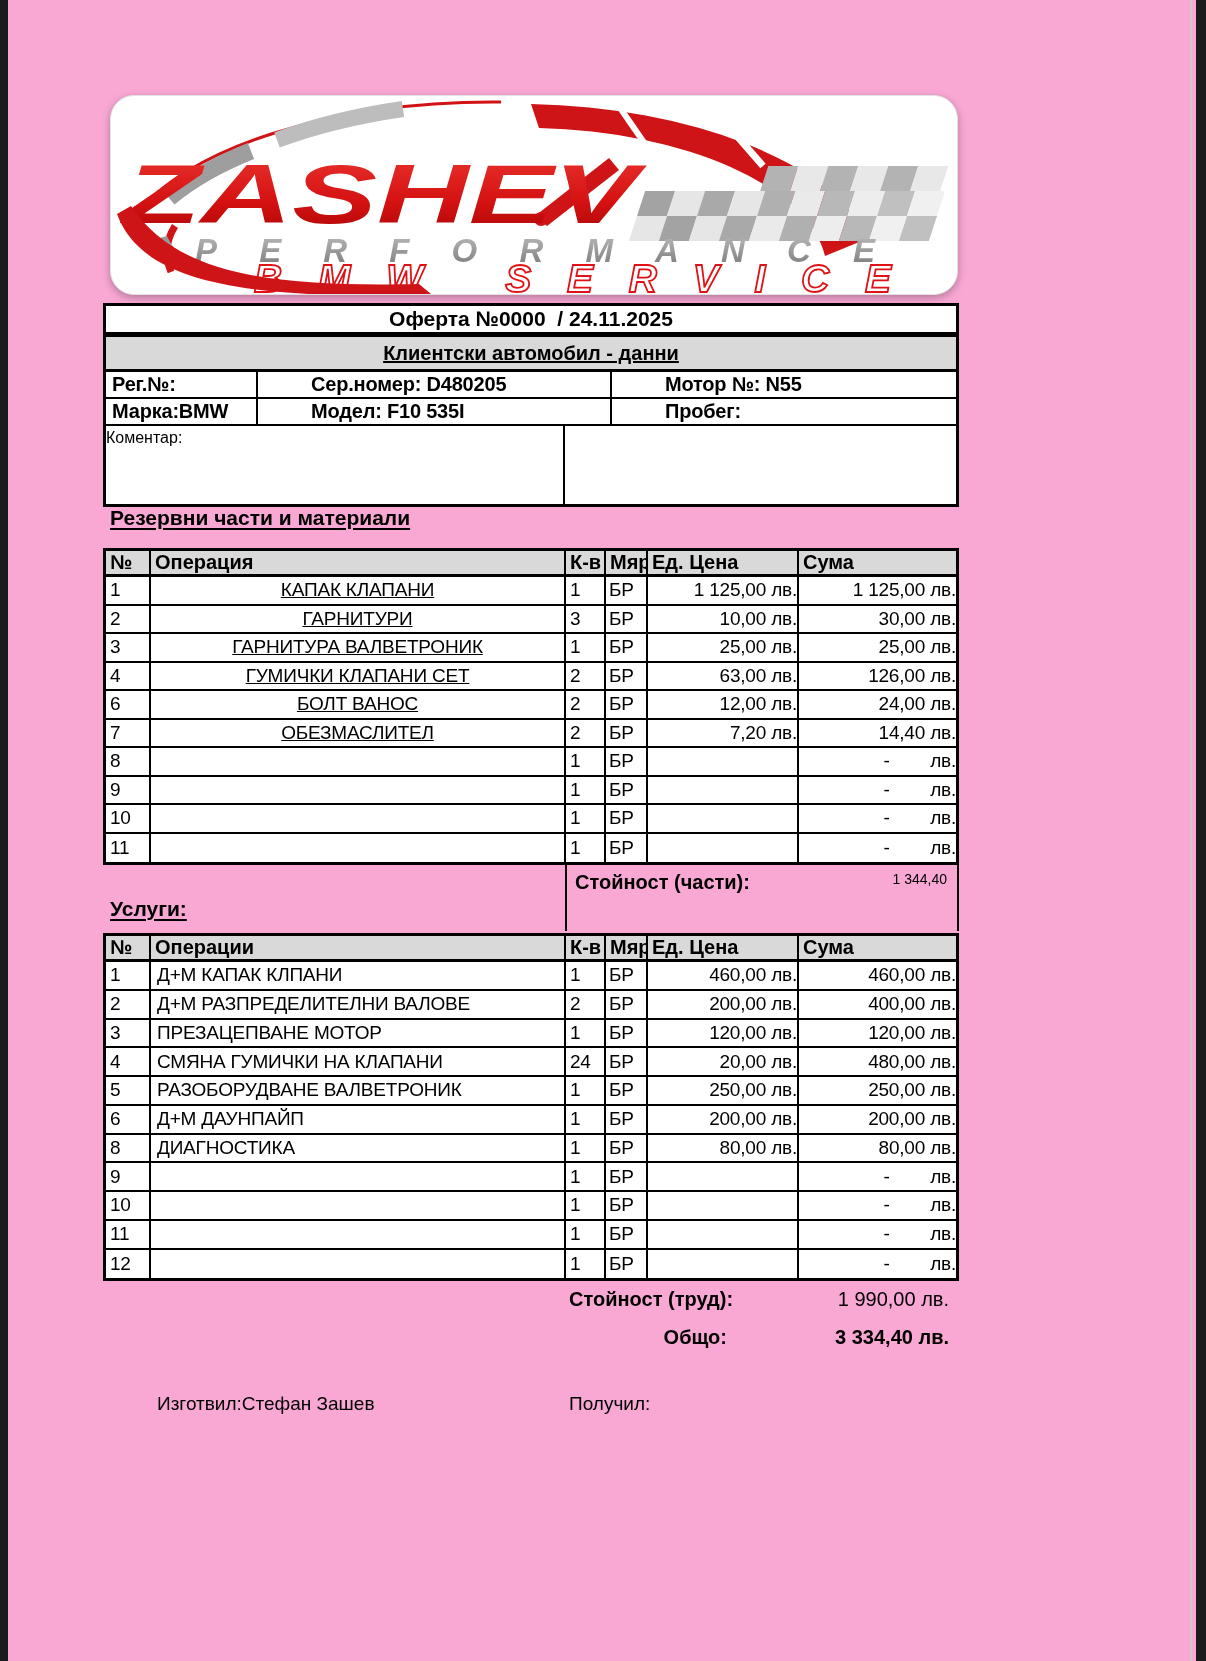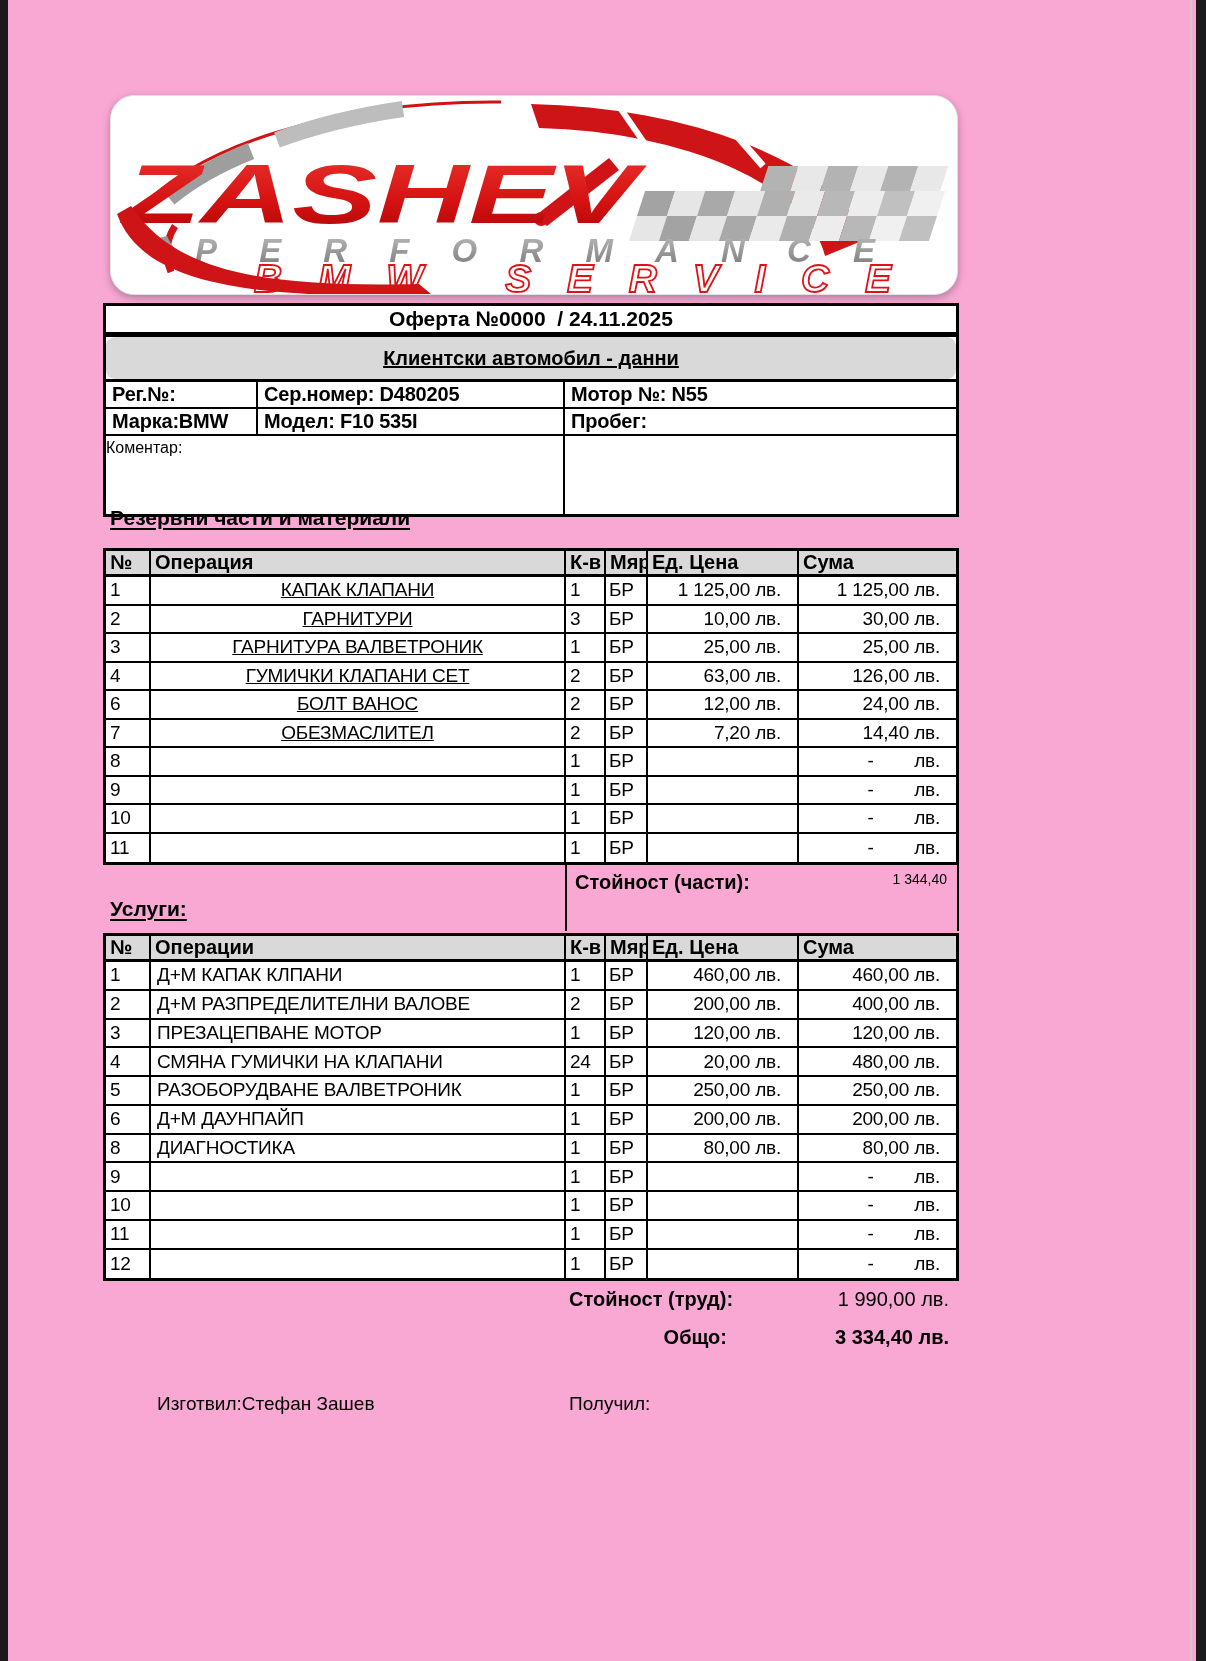--- a/index.html
+++ b/index.html
@@ -14,48 +14,48 @@
                background:#fff; border:1px solid #e2e2e2; border-radius:24px;
                box-shadow:0 3px 8px rgba(0,0,0,.28); overflow:hidden; }
 
   
   .tbl { position:absolute; left:103px; width:856px; border:3px solid #000; background:#fff; }
   .tr  { display:grid; }
   .td  { display:flex; align-items:center; border-right:2px solid #000; overflow:hidden; }
   .td:last-child { border-right:none; }
 
   
-  .i-row { grid-template-columns:152px 307px 391px; }
+  .i-row { grid-template-columns:152px 307px 391px;gap:47px; }
   .i-row .td { padding-left:6px; font-size:20px; font-weight:bold; letter-spacing:-0.2px; }
   .row-offer  { height:26px; display:flex; align-items:center; justify-content:center;
                 font-size:21px; font-weight:bold; white-space:pre;border-radius:12px; }
   .div-thick  { height:5px; background:#000; }
   .div-mid    { height:3px; background:#000; }
-  .row-client { height:42px; background:#d9d9d9; display:flex; align-items:center; justify-content:center;
-                font-size:20px; font-weight:bold; text-decoration:underline; text-decoration-thickness:2px;border-radius:9px; }
+  .row-client { height:32px; background:#d9d9d9; display:flex; align-items:center; justify-content:center;
+                font-size:20px; font-weight:bold; text-decoration:underline; text-decoration-thickness:2px; }
   .row-info   { height:27px; border-bottom:2px solid #000; }
   .row-info:nth-last-child(2) { border-bottom:2px solid #000; }
   .row-comment { grid-template-columns:459px 391px; height:78px; }
   .row-comment .td { align-items:flex-start; padding-top:3px; }
 
   
   .sec-head { position:absolute; left:110px; font-size:21px; font-weight:bold;
               text-decoration:underline; text-decoration-thickness:2px; text-underline-offset:3px; }
 
   
   .items .tr { grid-template-columns:45px 415px 40px 42px 151px 157px; }
   .thead { height:26px; background:#d9d9d9; border-bottom:3px solid #000; }
   .thead .td { font-size:20px; font-weight:bold; padding-left:4px; white-space:nowrap; }
   .tbody .tr { border-bottom:2px solid #000; }
   .tbody .tr:last-child { border-bottom:none; }
   .tbody .td { font-size:19px; letter-spacing:-0.2px; }
   .c-no   { padding-left:4px; }
   .c-qty  { padding-left:4px; }
   .c-unit { padding-left:3px; white-space:nowrap; }
-  .c-price, .c-total { justify-content:flex-end; padding-right:16px; white-space:pre; }
+  .c-price, .c-total { justify-content:flex-end; padding-right:0; white-space:pre; }
   .parts-tbl .tbody .tr { height:28.5px; }
   .parts-tbl .c-name { justify-content:center; padding:0 4px;text-decoration:underline; }
   .svc-tbl .tbody .tr { height:28.75px; }
   .svc-tbl .c-name { padding-left:6px; }
 
   
   .parts-subtotal { position:absolute; left:565px; top:865px; width:394px; height:66px;
                     border-left:2px solid #000; border-right:2px solid #000;
                     display:flex; justify-content:space-between; padding:6px 10px 0 8px; }
   .parts-subtotal .lbl { font-size:20px; font-weight:bold; }

